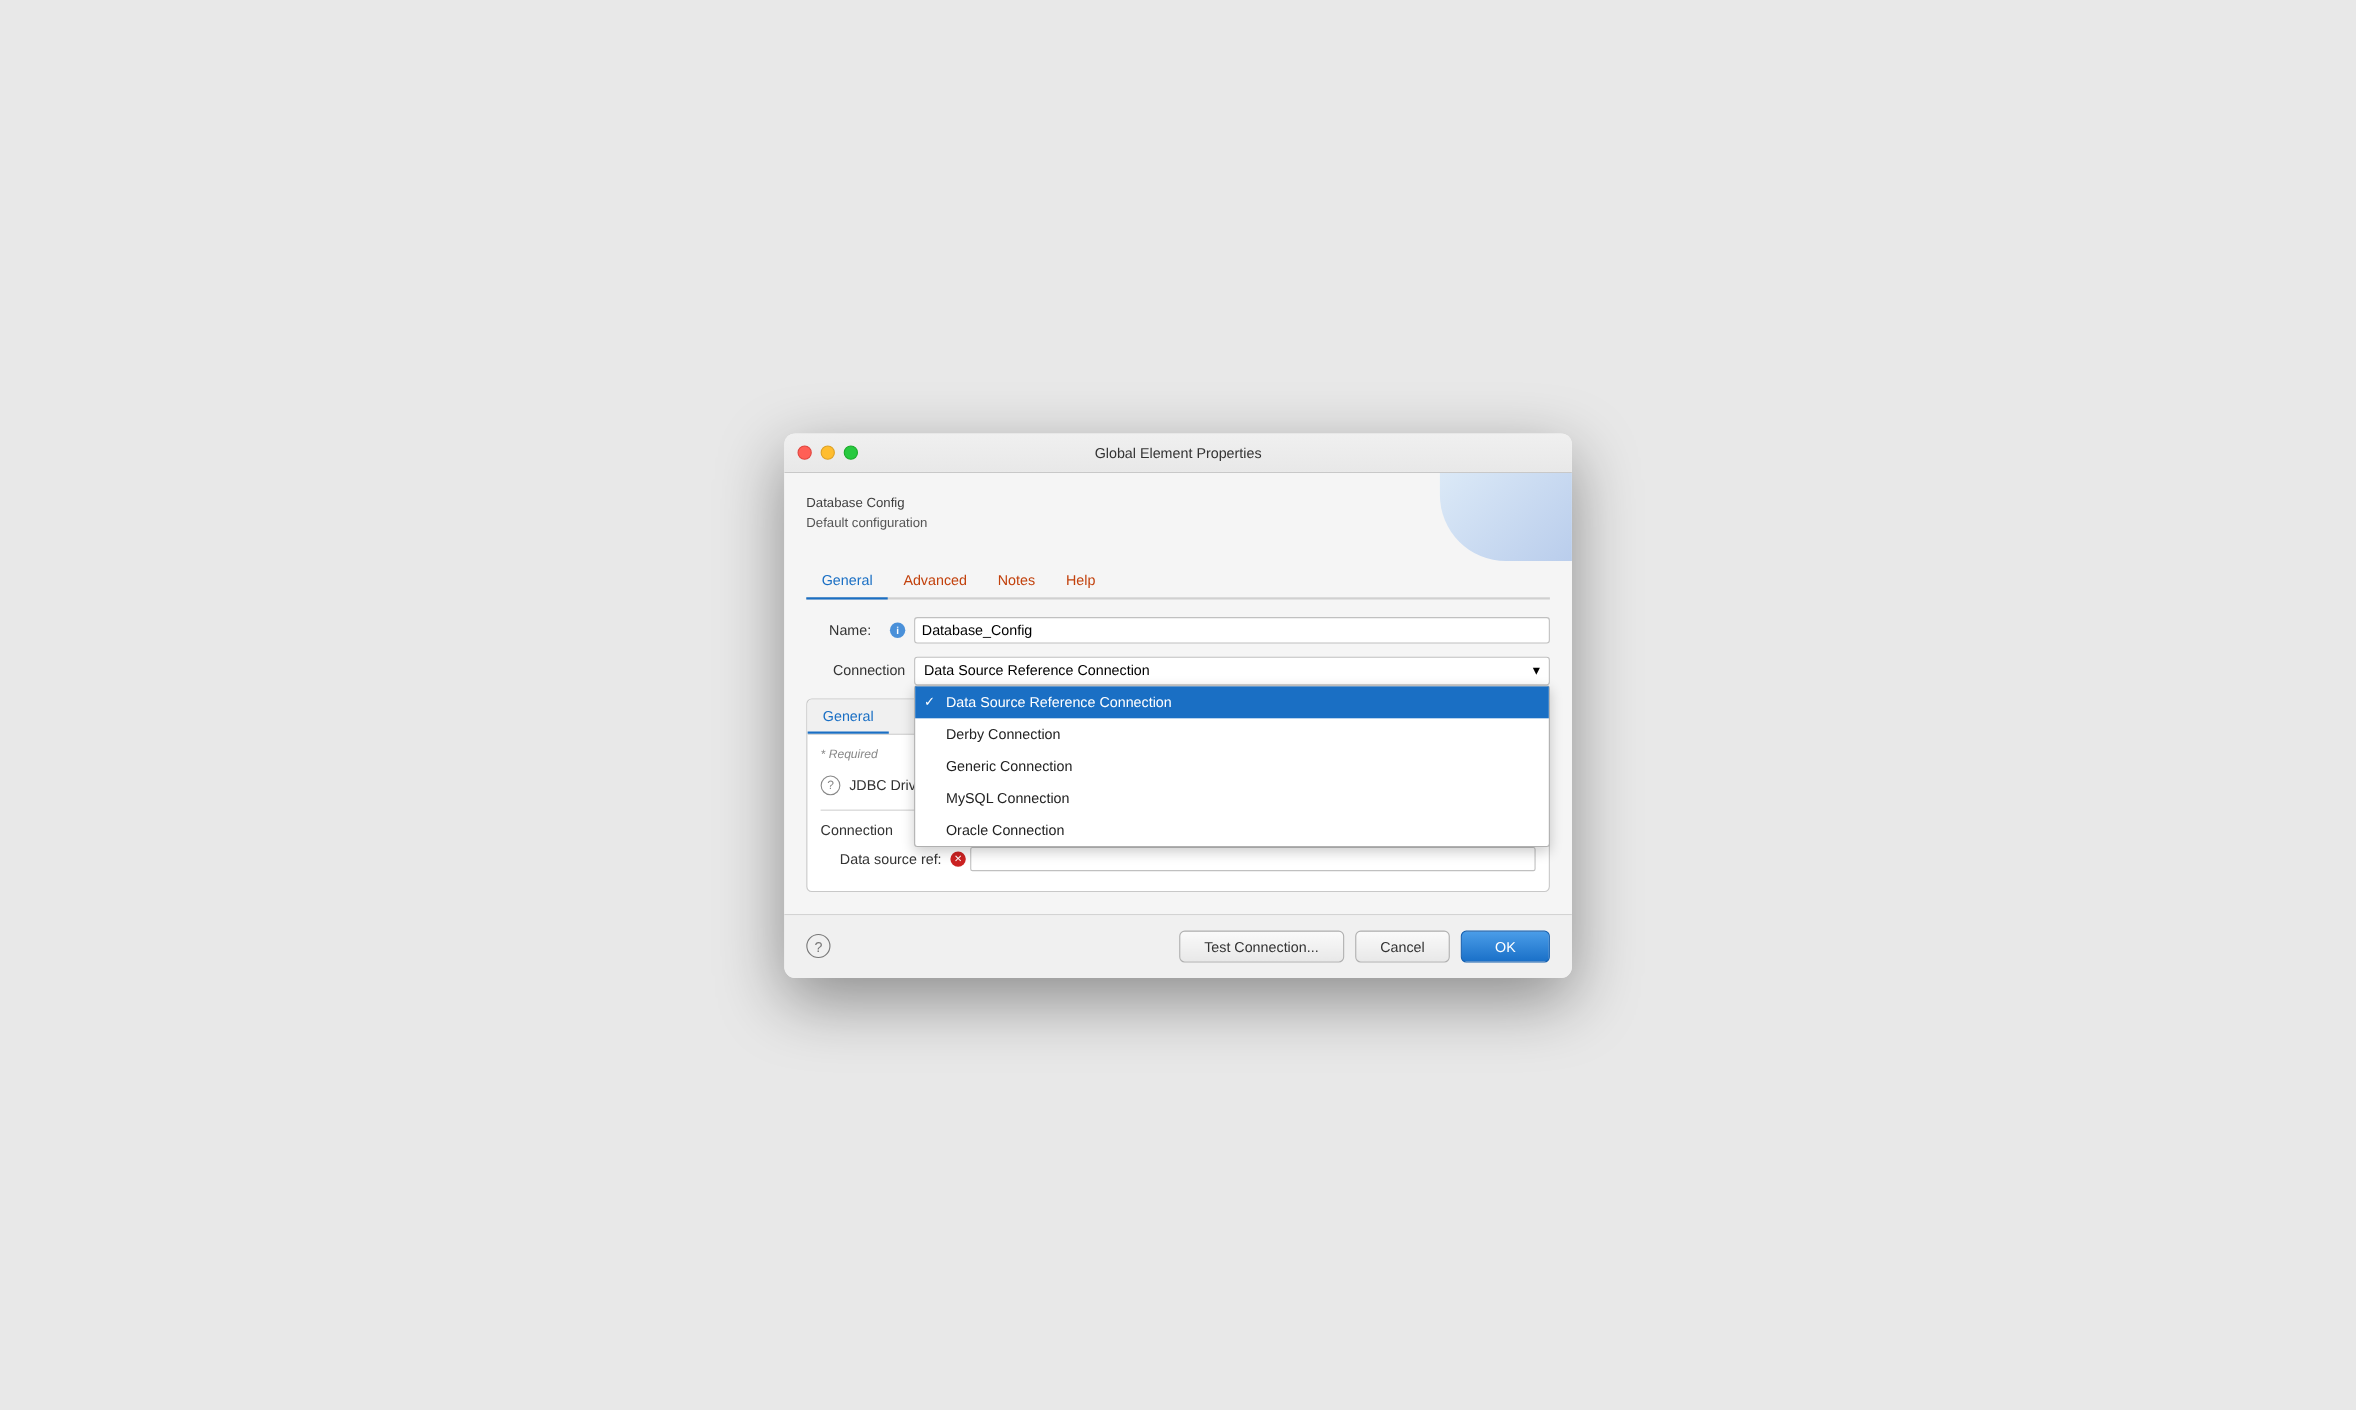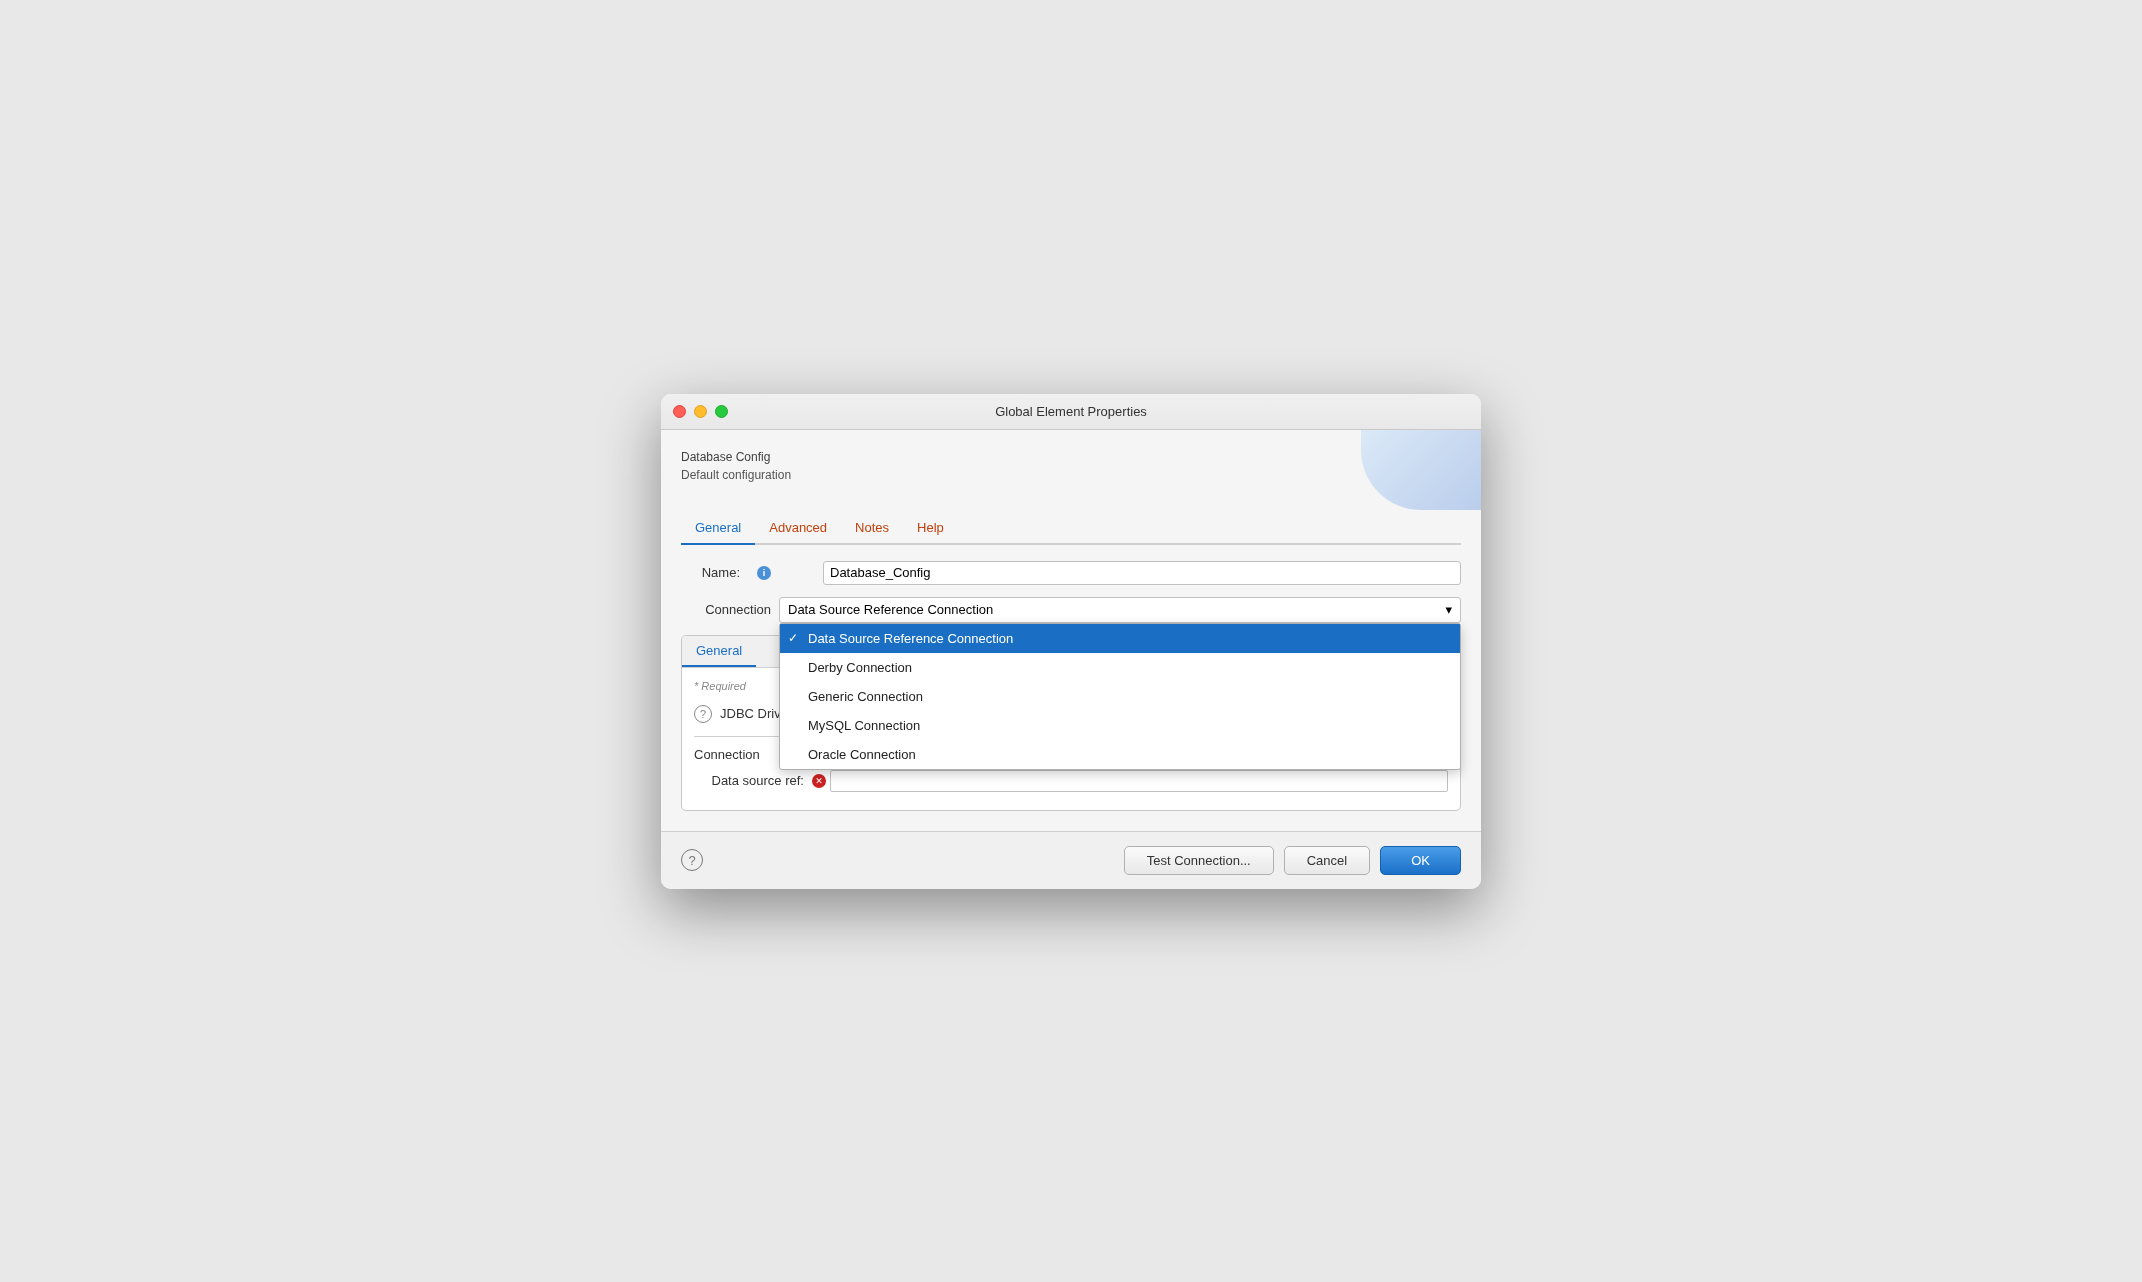--- a/index.html
+++ b/index.html
@@ -6,21 +6,21 @@
     body {
       background: #e8e8e8;
       font-family: -apple-system, BlinkMacSystemFont, "Helvetica Neue", Arial, sans-serif;
       font-size: 13px;
       display: flex;
       justify-content: center;
       align-items: center;
       min-height: 100vh;
     }
     .window {
-      width: 820px;
+      width: 716px;
       background: #f5f5f5;
       border-radius: 10px;
       box-shadow: 0 20px 60px rgba(0,0,0,0.4);
       overflow: visible;
       position: relative;
     }
     .titlebar {
       background: linear-gradient(180deg, #f0f0f0 0%, #e8e8e8 100%);
       border-radius: 10px 10px 0 0;
       height: 36px;
@@ -132,21 +132,20 @@
     }
     .form-input {
       flex: 1;
       height: 24px;
       border: 1px solid #c0c0c0;
       border-radius: 3px;
       padding: 0 6px;
       font-size: 13px;
       background: white;
       outline: none;
-      margin-left: 44px;
     }
     
     .connection-row {
       display: flex;
       align-items: center;
       margin-bottom: 12px;
       position: relative;
     }
     .connection-label {
       width: 90px;

